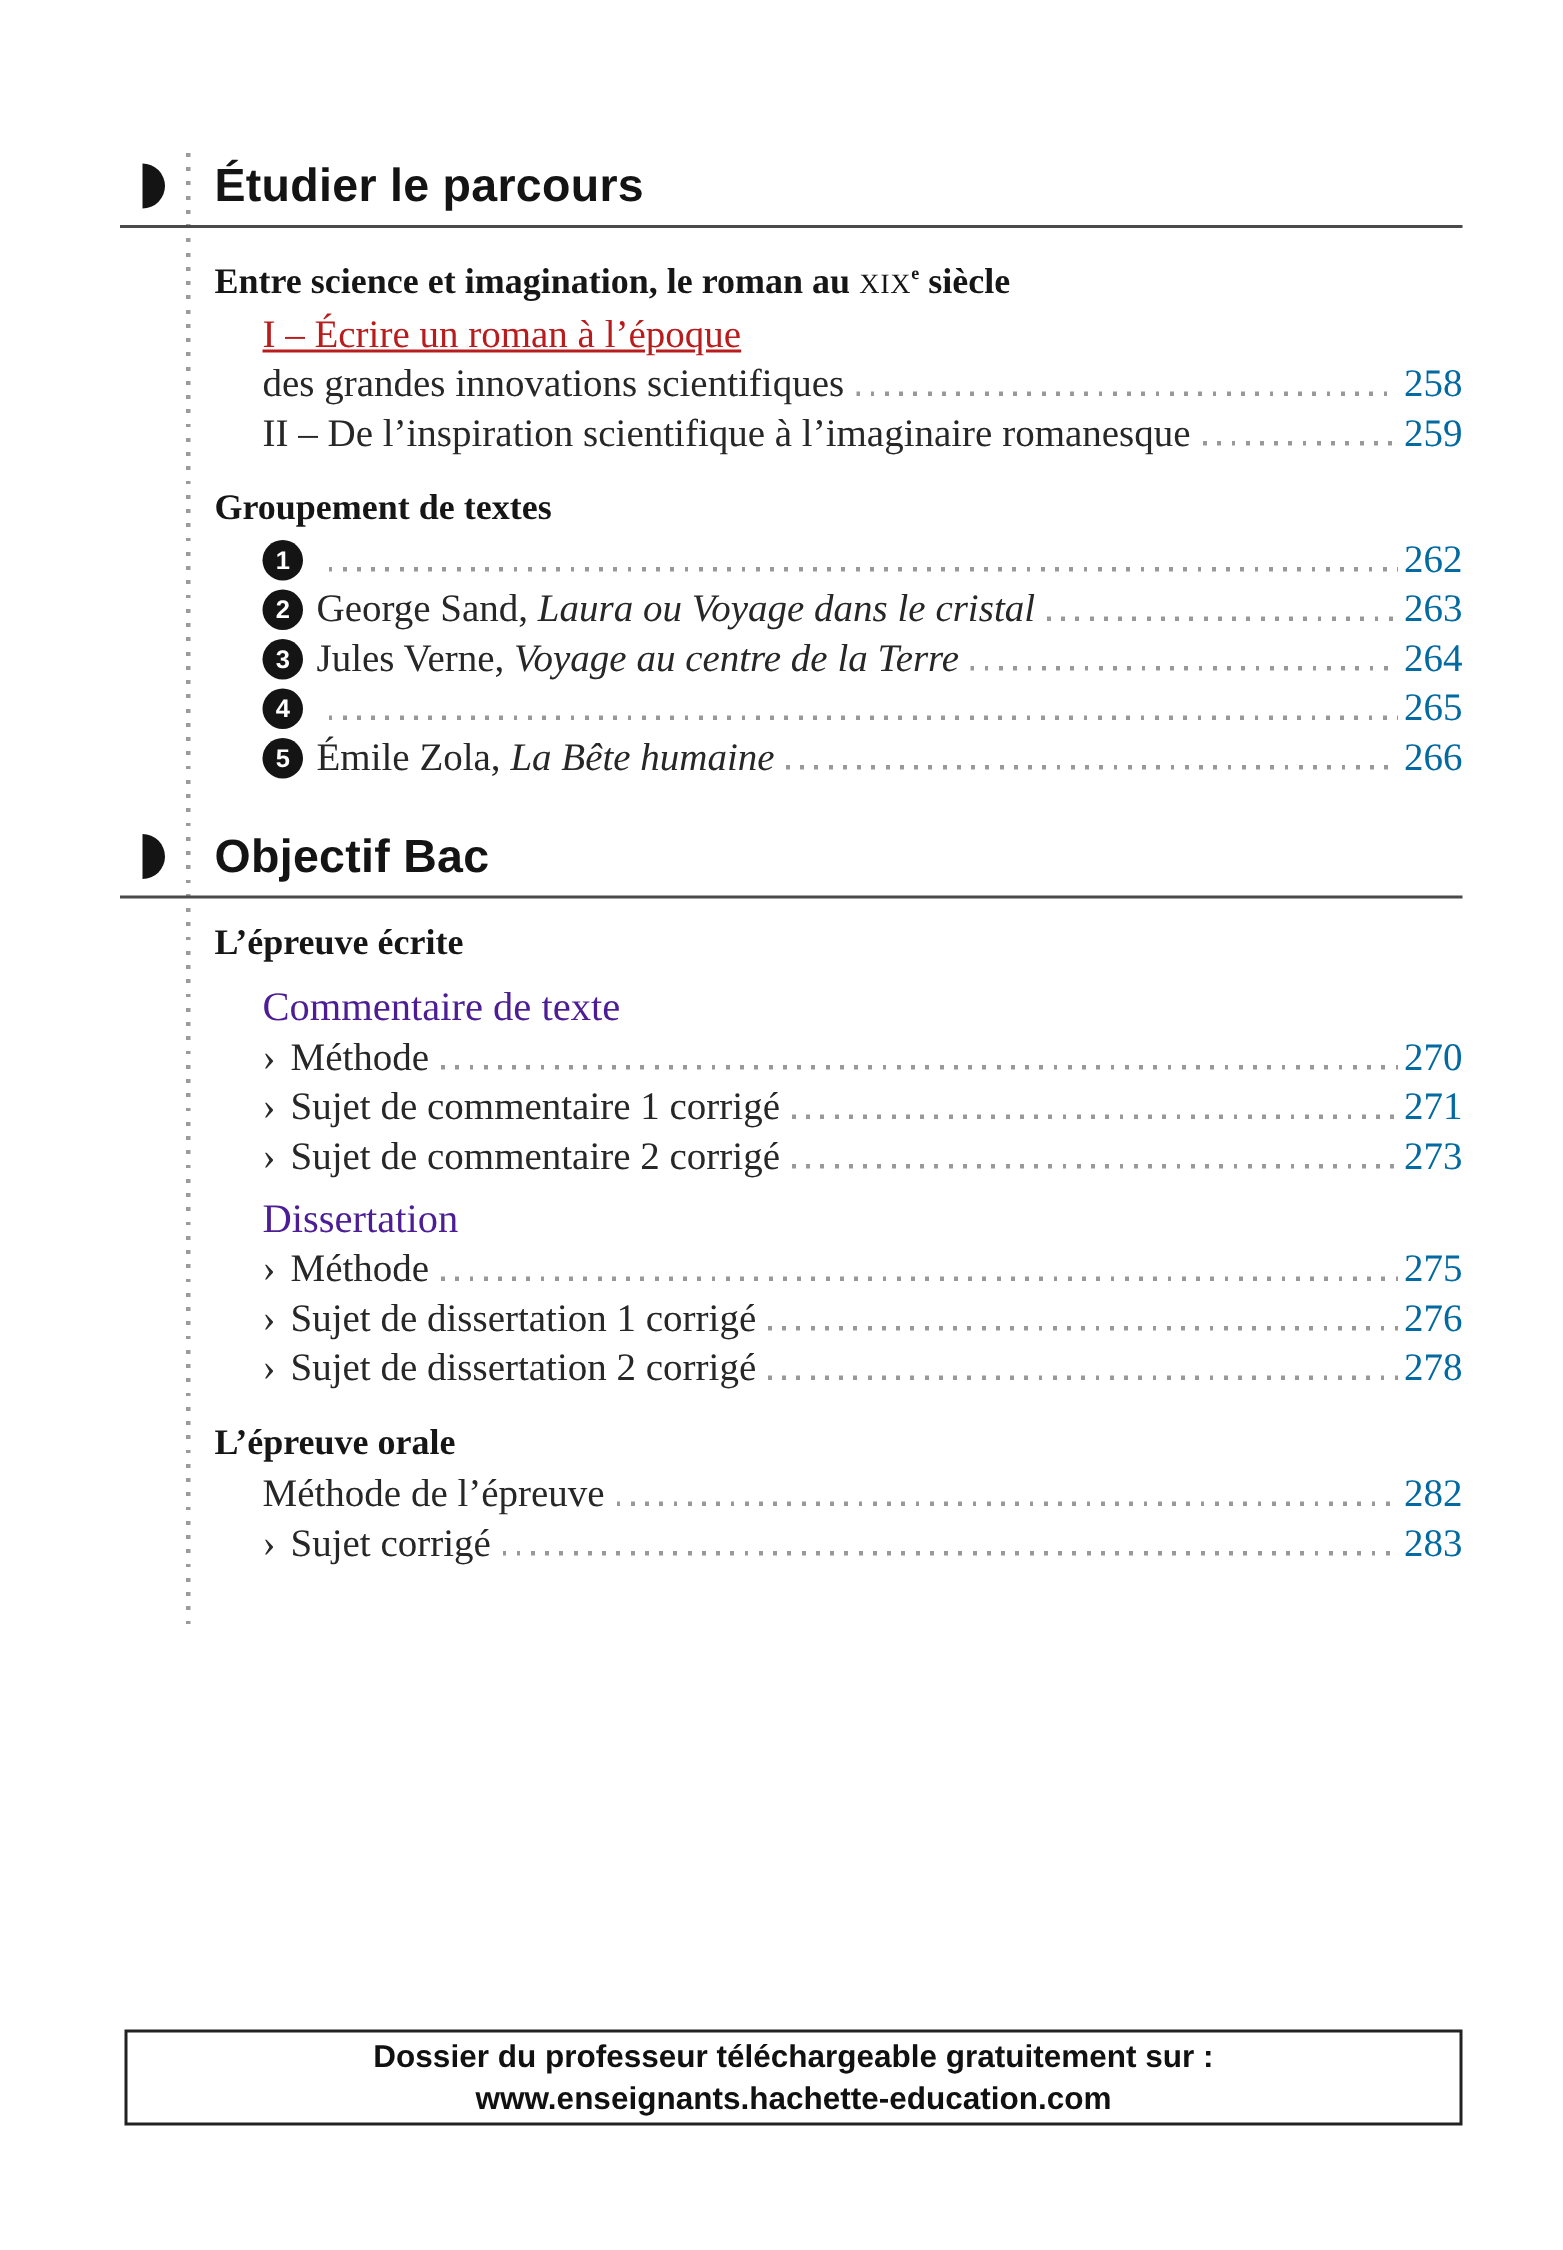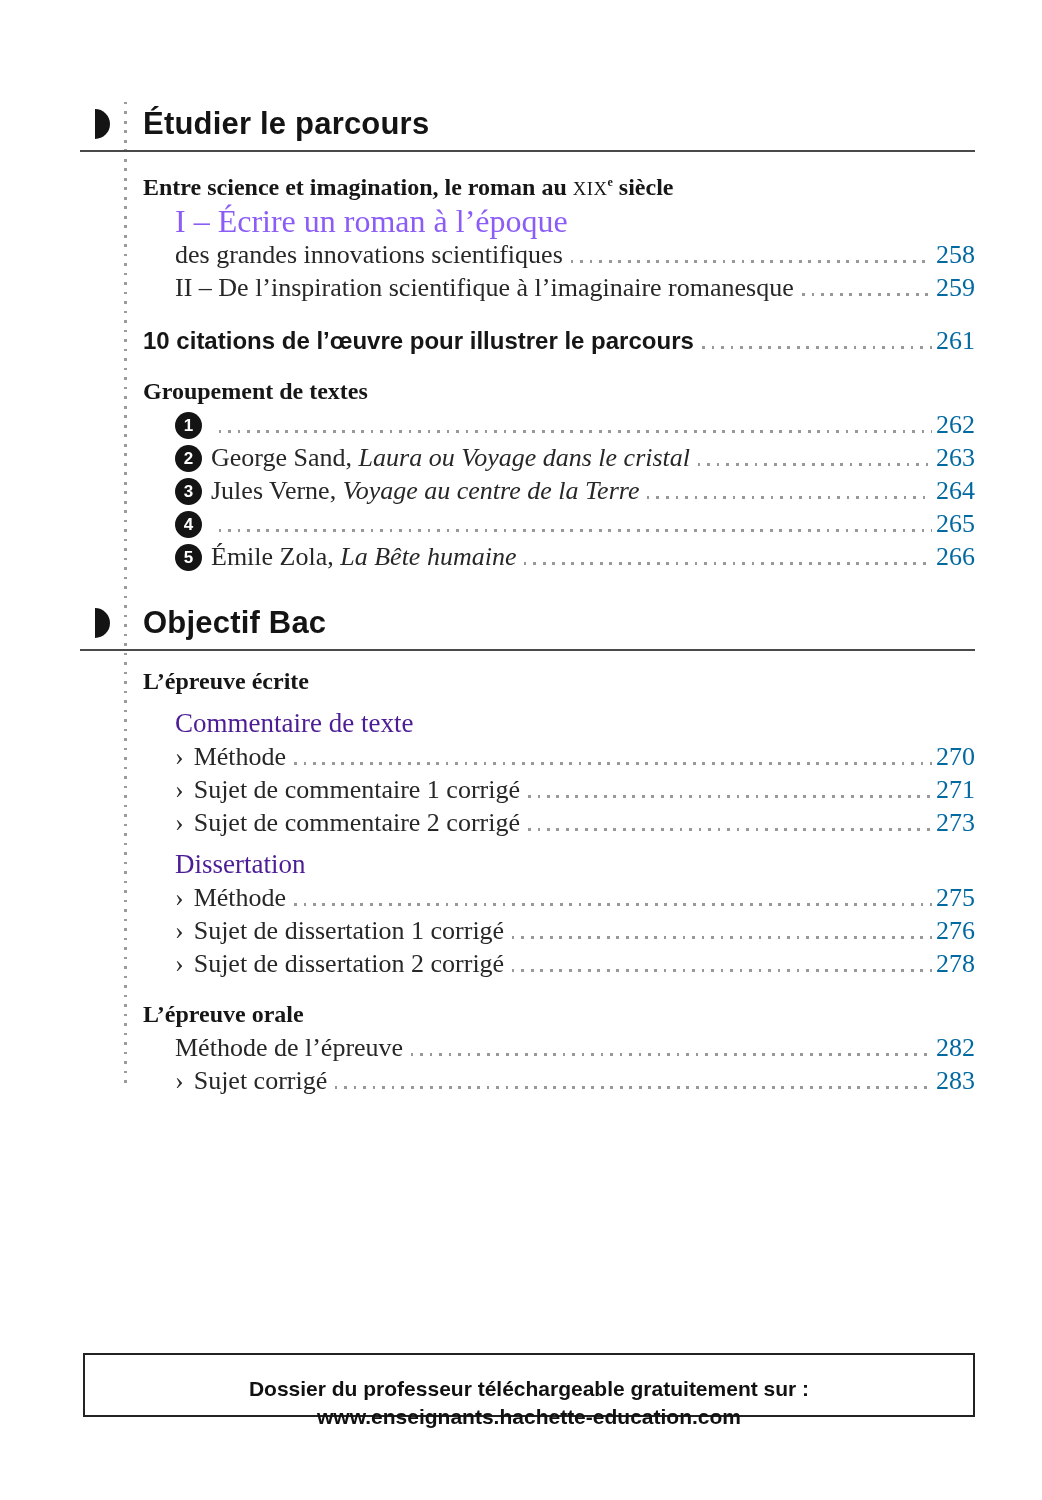--- a/index.html
+++ b/index.html
@@ -33,37 +33,37 @@
   .sup { font-size:0.5em; vertical-align:super; }
 
   
   .row { display:flex; align-items:flex-end; line-height:33px; }
   .row .label { font-size:26px; color:#272727; white-space:nowrap; }
   .row.boldrow .label { font-family:"Liberation Sans", sans-serif; font-weight:700; font-size:24px; color:#161616; }
   .leader { flex:1 1 auto; min-width:14px; height:3px; margin:0 4px 8px 8px;
     background-image:repeating-linear-gradient(to right,#999999 0 2.5px,transparent 2.5px 9.5px); }
   .pnum { font-family:"Liberation Serif", serif; font-size:26px; color:#0369a1; }
   .indent { margin-left:32px; }
-  .plain { font-size:32px; line-height:33px; color:#8b5cf6; }
+  .plain { font-size:26px; line-height:33px; color:#b91c1c;text-decoration:underline; }
   .it { font-style:italic; }
   .chev { margin-right:10px; font-size:26px; color:#2b2b2b; }
 
   .numdot { width:27px; height:27px; border-radius:50%; background:#141414; color:#ffffff;
     font-family:"Liberation Sans", sans-serif; font-weight:700; font-size:17px; line-height:27px;
     text-align:center; flex:0 0 auto; margin:0 9px 2px 0; }
 
   .mid-h { font-size:27px; line-height:34px; color:#4c1d95; margin-top:8px; }
 
   .gap-sm { margin-top:18px; }
   .gap-md { margin-top:20px; }
 
   
   .footer-box {
     position:absolute; left:83px; top:1353px; width:892px; height:64px;
-    border:2px solid #222222; background:#ffffff; text-align:center; padding-top:20px;
+    border:2px solid #222222; background:#ffffff; text-align:center; padding-top:3px;
   }
   .footer-box div { font-family:"Liberation Sans", sans-serif; font-weight:700; font-size:21px; line-height:28px; color:#111111; }
 </style>
 </head>
 <body>
 
 <div class="page serif">
   <div class="vdots"></div>
 
   <div class="content">
@@ -82,25 +82,20 @@
         <span class="label">des grandes innovations scientifiques</span>
         <span class="leader"></span>
         <span class="pnum">258</span>
       </div>
       <div class="row indent">
         <span class="label">II – De l’inspiration scientifique à l’imaginaire romanesque</span>
         <span class="leader"></span>
         <span class="pnum">259</span>
       </div>
 
-      <div class="row boldrow gap-md">
-        <span class="label">10 citations de l’œuvre pour illustrer le parcours</span>
-        <span class="leader"></span>
-        <span class="pnum">261</span>
-      </div>
 
       <div class="bold-h gap-sm">Groupement de textes</div>
 
       <div class="row indent">
         <span class="numdot">1</span>
         <span class="leader"></span>
         <span class="pnum">262</span>
       </div>
       <div class="row indent">
         <span class="numdot">2</span>

